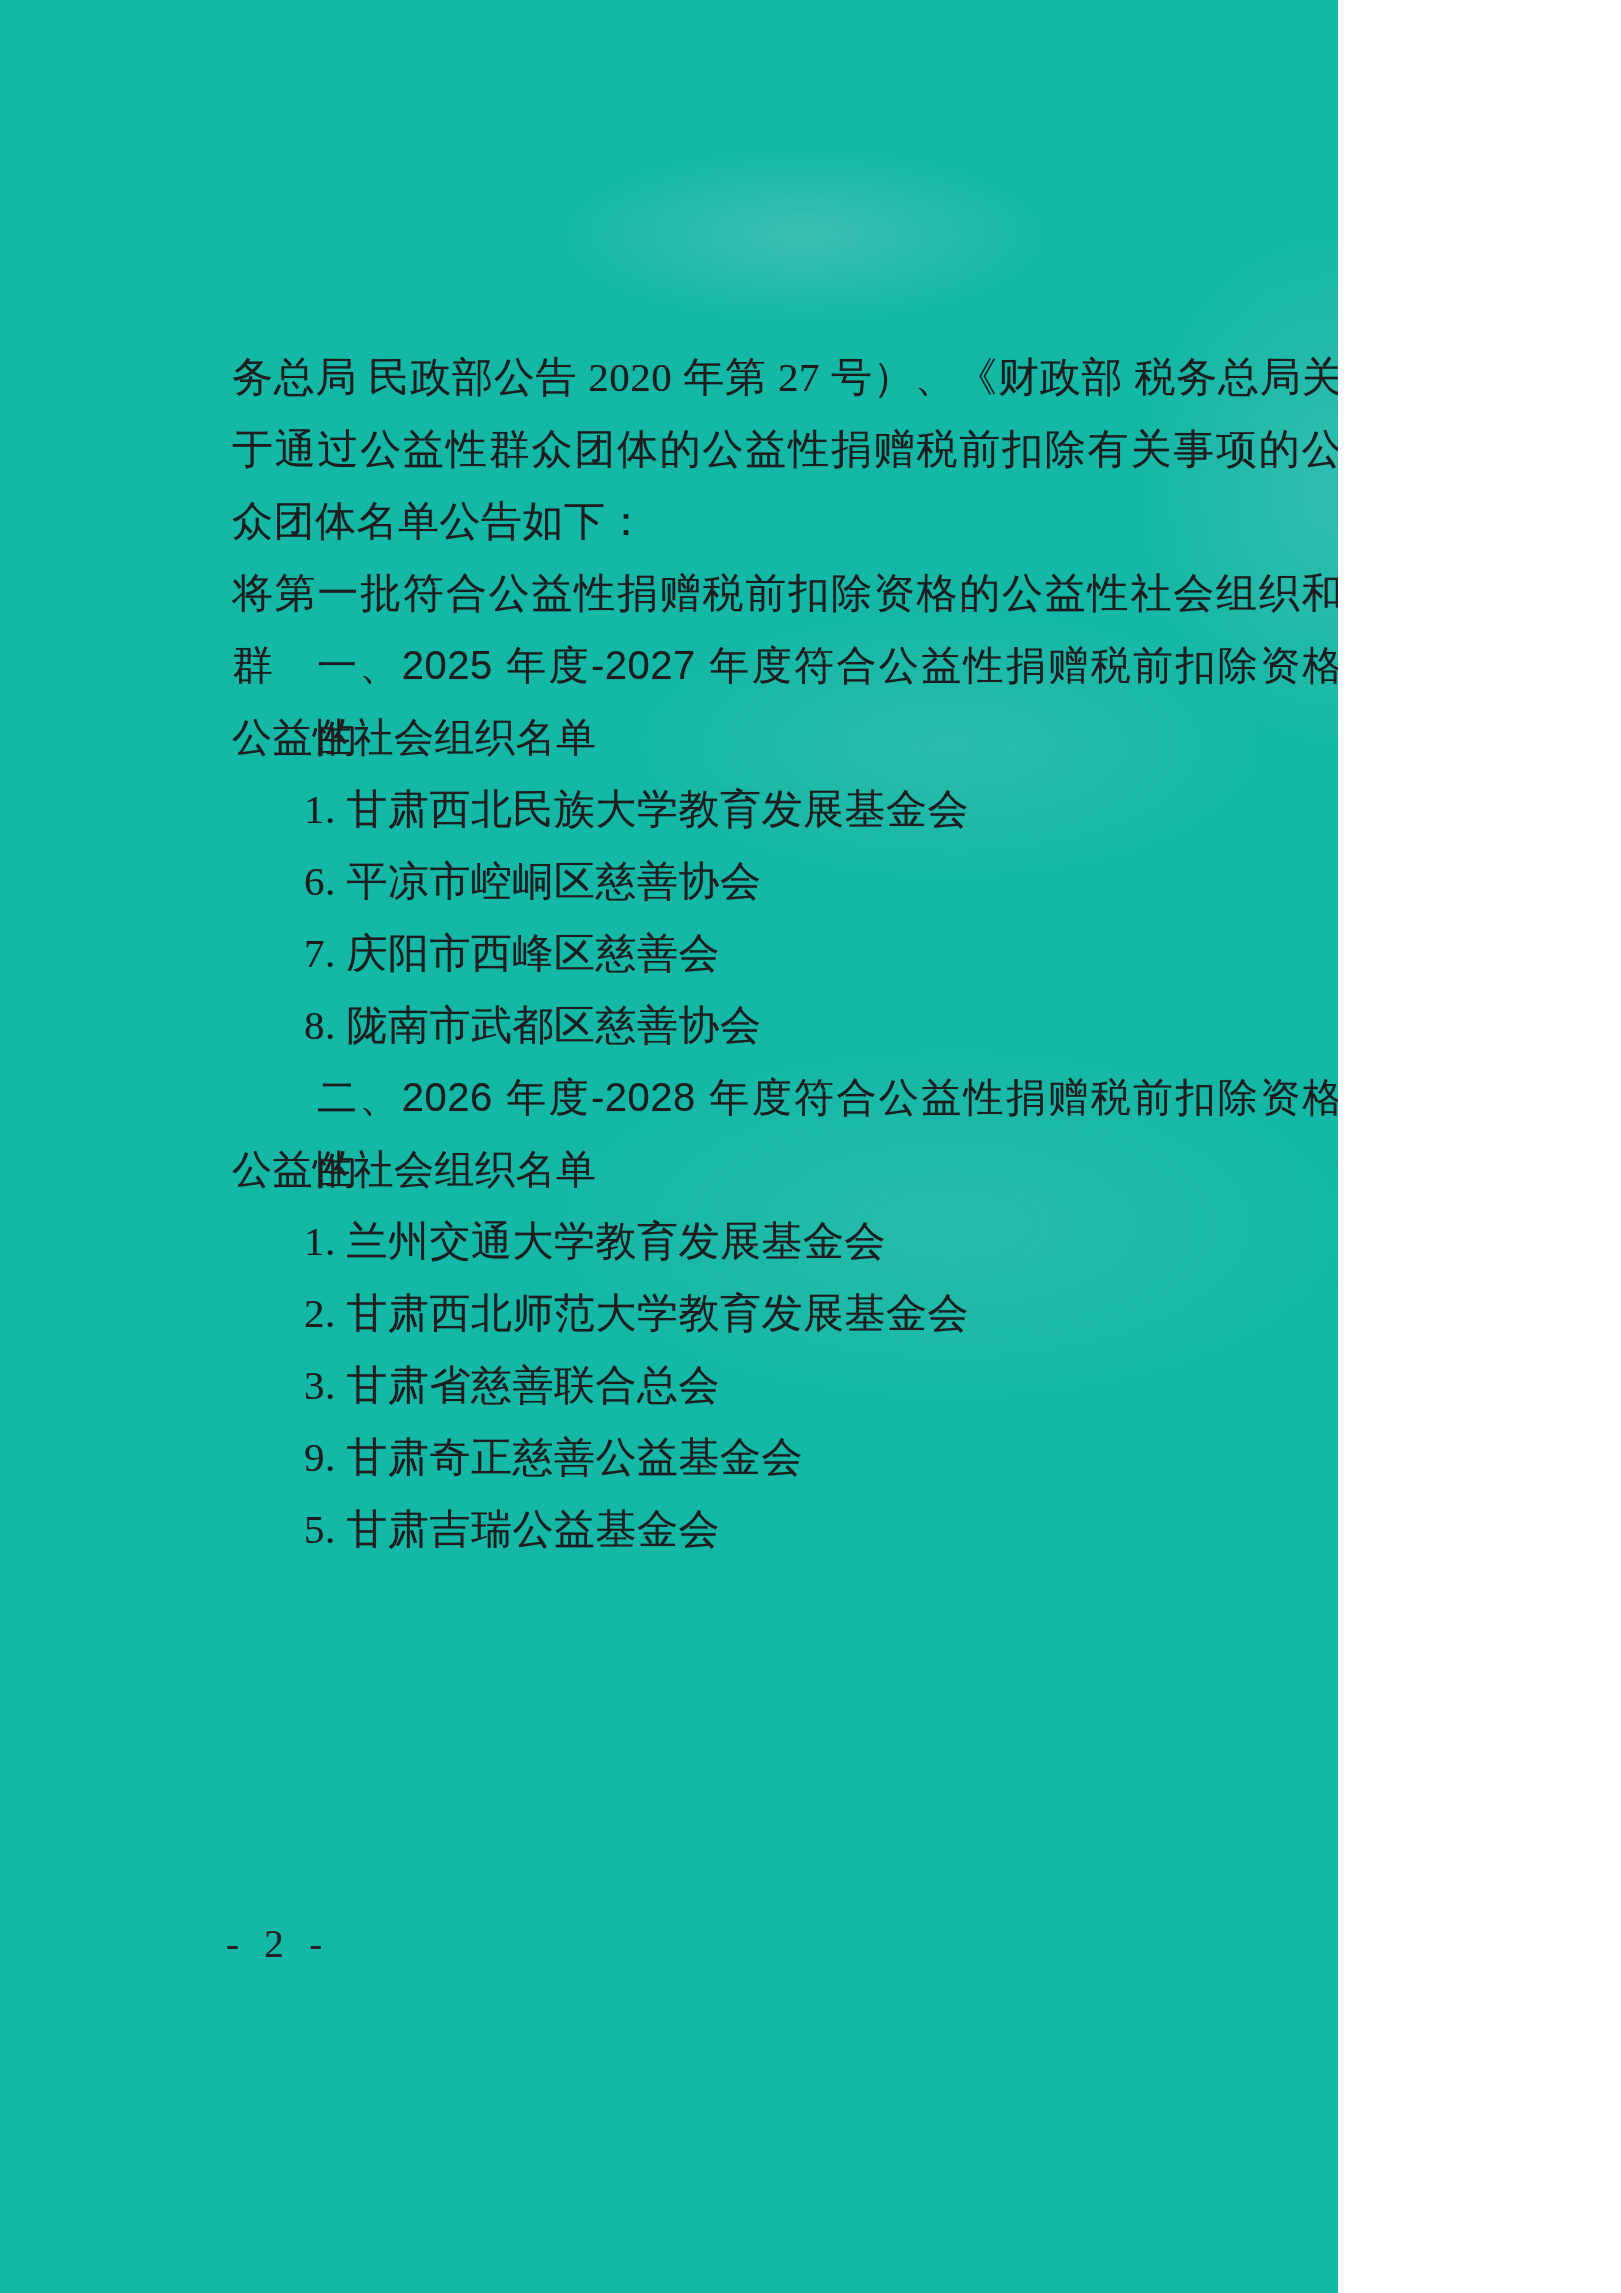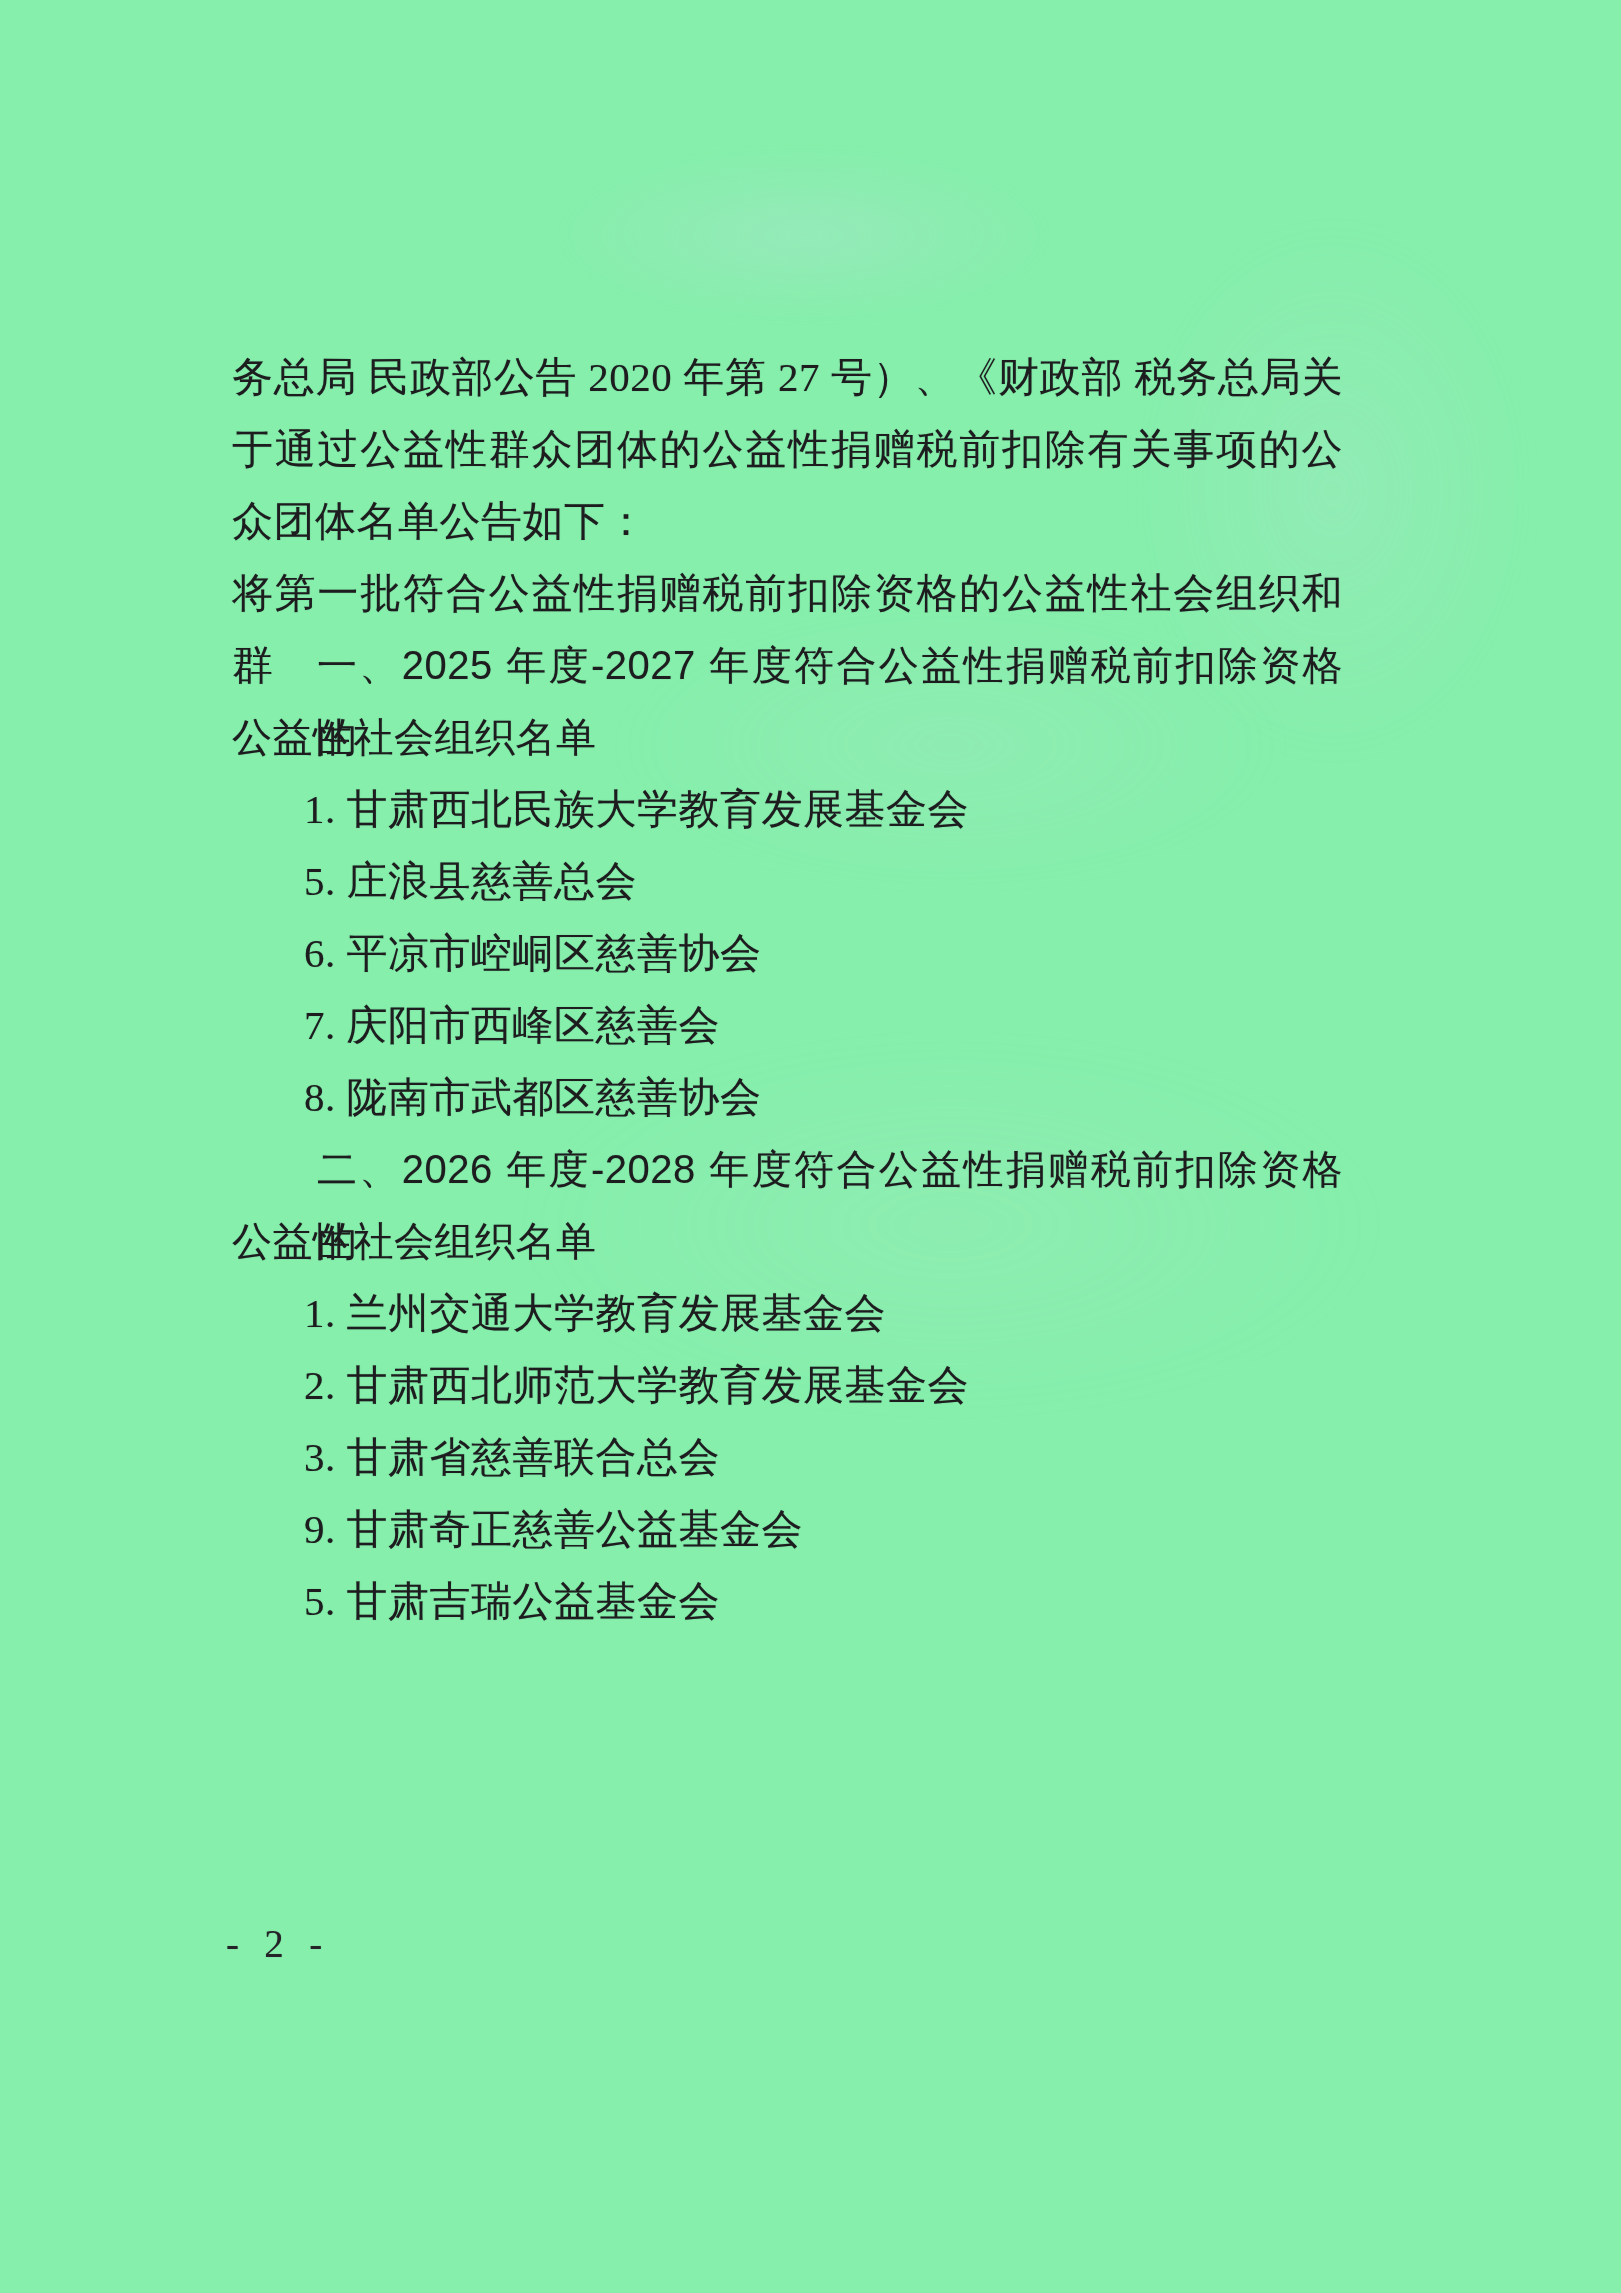--- a/index.html
+++ b/index.html
@@ -1,19 +1,19 @@
 <!DOCTYPE html>
 <html><head>
 <meta charset="utf-8">
 <style>
   html,body{margin:0;padding:0;background:#ffffff;}
   .page{
     position:relative;
-    width:1621px;height:2294px;
-    background:#86efac;
+    width:1338px;height:2294px;
+    background:#14b8a6;
     overflow:hidden;
     font-family:"Liberation Serif","DejaVu Serif",serif;
     color:#1d1d1f;
     text-shadow:0 0 1px rgba(25,25,30,0.35);
   }
   
   .ghost{position:absolute;pointer-events:none;filter:blur(9.8px);}
   .g1{left:549px;top:147px;width:510px;height:176px;
       background:radial-gradient(ellipse at center,rgba(205,220,230,0.22),rgba(205,220,230,0) 70%);}
   .g2{left:1127px;top:216px;width:412px;height:549px;
@@ -59,21 +59,20 @@
 
     <div class="line just">务总局 民政部公告 2020 年第 27 号）、《财政部 税务总局关</div>
     <div class="line just">于通过公益性群众团体的公益性捐赠税前扣除有关事项的公</div>
     <div class="line">众团体名单公告如下：</div>
     <div class="line just">将第一批符合公益性捐赠税前扣除资格的公益性社会组织和群</div>
 
     <div class="line heading h-indent just">一、2025 年度-2027 年度符合公益性捐赠税前扣除资格的</div>
     <div class="line heading">公益性社会组织名单</div>
 
     <div class="line item">1. 甘肃西北民族大学教育发展基金会</div>
-    <div class="line item">5. 庄浪县慈善总会</div>
     <div class="line item">6. 平凉市崆峒区慈善协会</div>
     <div class="line item">7. 庆阳市西峰区慈善会</div>
     <div class="line item">8. 陇南市武都区慈善协会</div>
 
     <div class="line heading h-indent just">二、2026 年度-2028 年度符合公益性捐赠税前扣除资格的</div>
     <div class="line heading">公益性社会组织名单</div>
 
     <div class="line item">1. 兰州交通大学教育发展基金会</div>
     <div class="line item">2. 甘肃西北师范大学教育发展基金会</div>
     <div class="line item">3. 甘肃省慈善联合总会</div>

